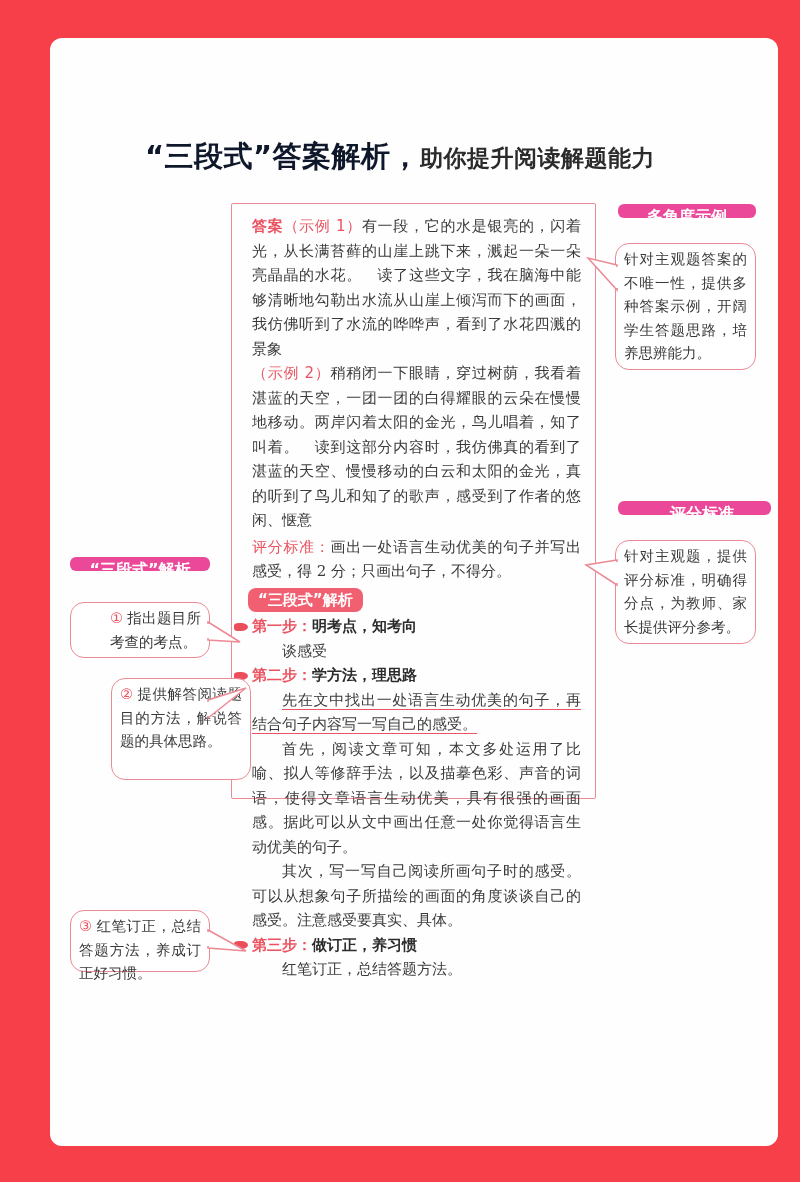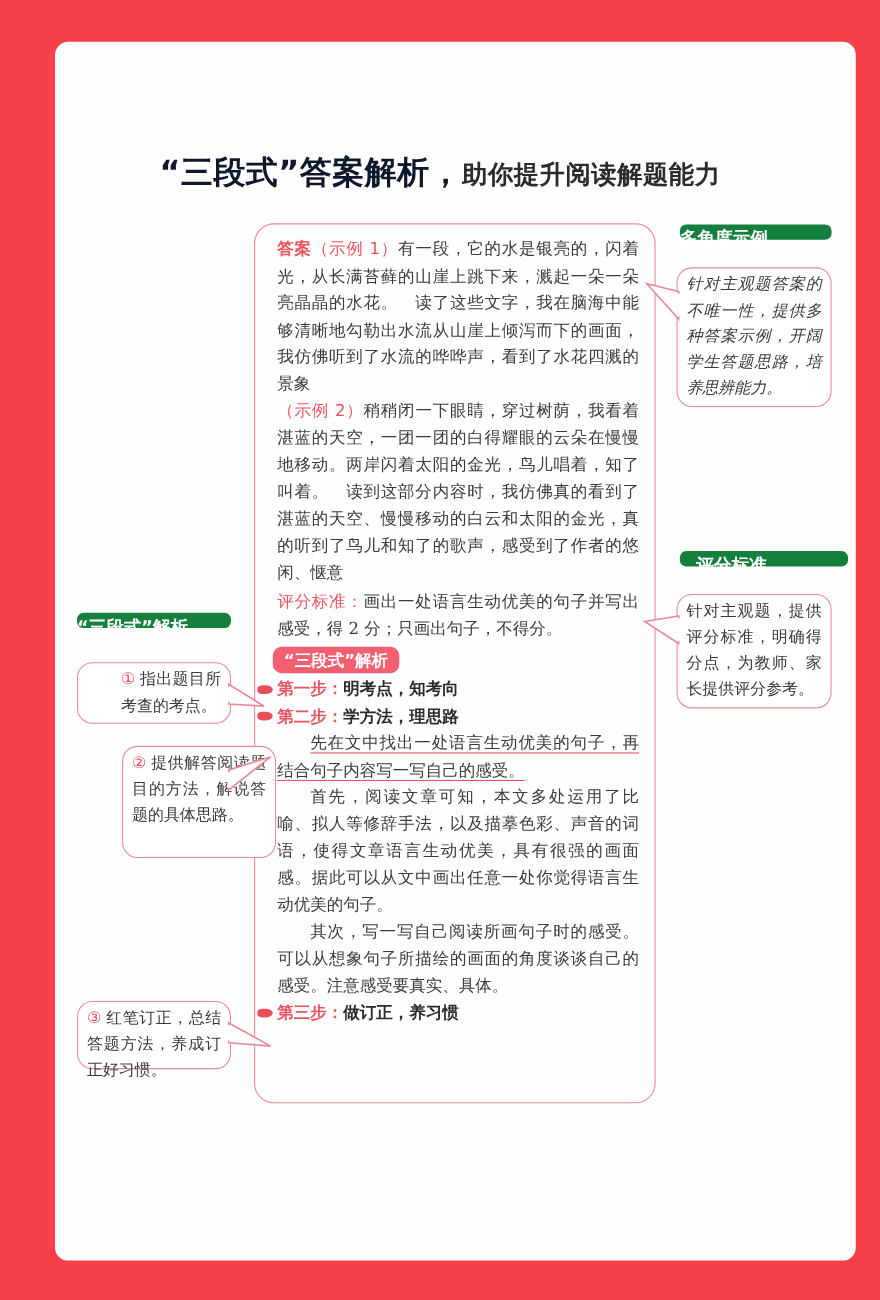--- a/index.html
+++ b/index.html
@@ -27,23 +27,23 @@
       letter-spacing: 0.5px;
       white-space: nowrap;
     }
     .page-title .red { color: #0f172a; font-size: 29px; }
     .page-title .dark { color: #2b2b2b; font-size: 23px; }
 
     
     .main-box {
       position: absolute;
       left: 231px; top: 203px;
-      width: 365px; height: 800px;
+      width: 365px; height: 596px;
       border: 1.5px solid #ec8a95;
-      border-radius: 18px;
+      border-radius: 2px;
       box-sizing: border-box;
       padding: 10px 14px 0 20px;
       font-size: 15px;
       line-height: 24.5px;
       color: #3a3a3a;
     }
     .red-text { color: #ea5360; }
     .para { margin: 0; text-align: justify; }
     .serif { font-family: "DejaVu Serif", "Liberation Serif", serif; }
     .pill {
@@ -74,24 +74,25 @@
     .step-label { color: #ea5360; font-weight: bold; }
     .step-title { color: #2b2b2b; font-weight: bold; }
     .indent { padding-left: 30px; }
     .underline-red {
       border-bottom: 1.5px solid #ea5360;
     }
 
     
     .side-pill {
       position: absolute;
-      background: #15803d;
+      background: #ec4899;
       color: #fff;
       font-weight: bold;
       font-size: 16px;
+      text-align: center;
       border-radius: 6px;
       line-height: 26px;
       height: 14px;
     }
     .bubble {
       position: absolute;
       border: 1.5px solid #ec8a95;
       border-radius: 14px;
       box-sizing: border-box;
       background: #fff;
@@ -126,37 +127,39 @@
   <p class="para" style="margin-top:2px">
     <span class="red-text">评分标准：</span><span class="serif">画出一处语言生动优美的句子并写出感受，得 2 分；只画出句子，不得分。</span>
   </p>
   <div style="margin:4px 0 2px -4px">
     <span class="pill">“三段式”解析</span>
   </div>
 
   <div class="step-row">
     <span class="step-dot"></span><span class="step-label">第一步：</span><span class="step-title">明考点，知考向</span>
   </div>
+  <p class="para serif indent">谈感受</p>
 
   <div class="step-row">
     <span class="step-dot"></span><span class="step-label">第二步：</span><span class="step-title">学方法，理思路</span>
   </div>
   <p class="para serif" style="text-indent:30px">
     <span class="underline-red">先在文中找出一处语言生动优美的句子，再结合句子内容写一写自己的感受。</span>
   </p>
   <p class="para serif" style="text-indent:30px">首先，阅读文章可知，本文多处运用了比喻、拟人等修辞手法，以及描摹色彩、声音的词语，使得文章语言生动优美，具有很强的画面感。据此可以从文中画出任意一处你觉得语言生动优美的句子。</p>
   <p class="para serif" style="text-indent:30px">其次，写一写自己阅读所画句子时的感受。可以从想象句子所描绘的画面的角度谈谈自己的感受。注意感受要真实、具体。</p>
 
   <div class="step-row">
     <span class="step-dot"></span><span class="step-label">第三步：</span><span class="step-title">做订正，养习惯</span>
   </div>
+  <p class="para serif indent">红笔订正，总结答题方法。</p>
 </div>
 
 <div class="side-pill" style="left:618px; top:204px; width:138px;">多角度示例</div>
-<div class="bubble" style="left:615px; top:243px; width:141px; height:127px;font-style:italic;">
+<div class="bubble" style="left:615px; top:243px; width:141px; height:127px;">
   <span>针对主观题答案的不唯一性，提供多种答案示例，开阔学生答题思路，培养思辨能力。</span>
 </div>
 
 <div class="side-pill" style="left:618px; top:501px; width:138px;padding-left:15px;">评分标准</div>
 <div class="bubble" style="left:615px; top:540px; width:141px; height:104px;">
   <span>针对主观题，提供评分标准，明确得分点，为教师、家长提供评分参考。</span>
 </div>
 
 <div class="side-pill" style="left:70px; top:557px; width:140px;">“三段式”解析</div>
 

